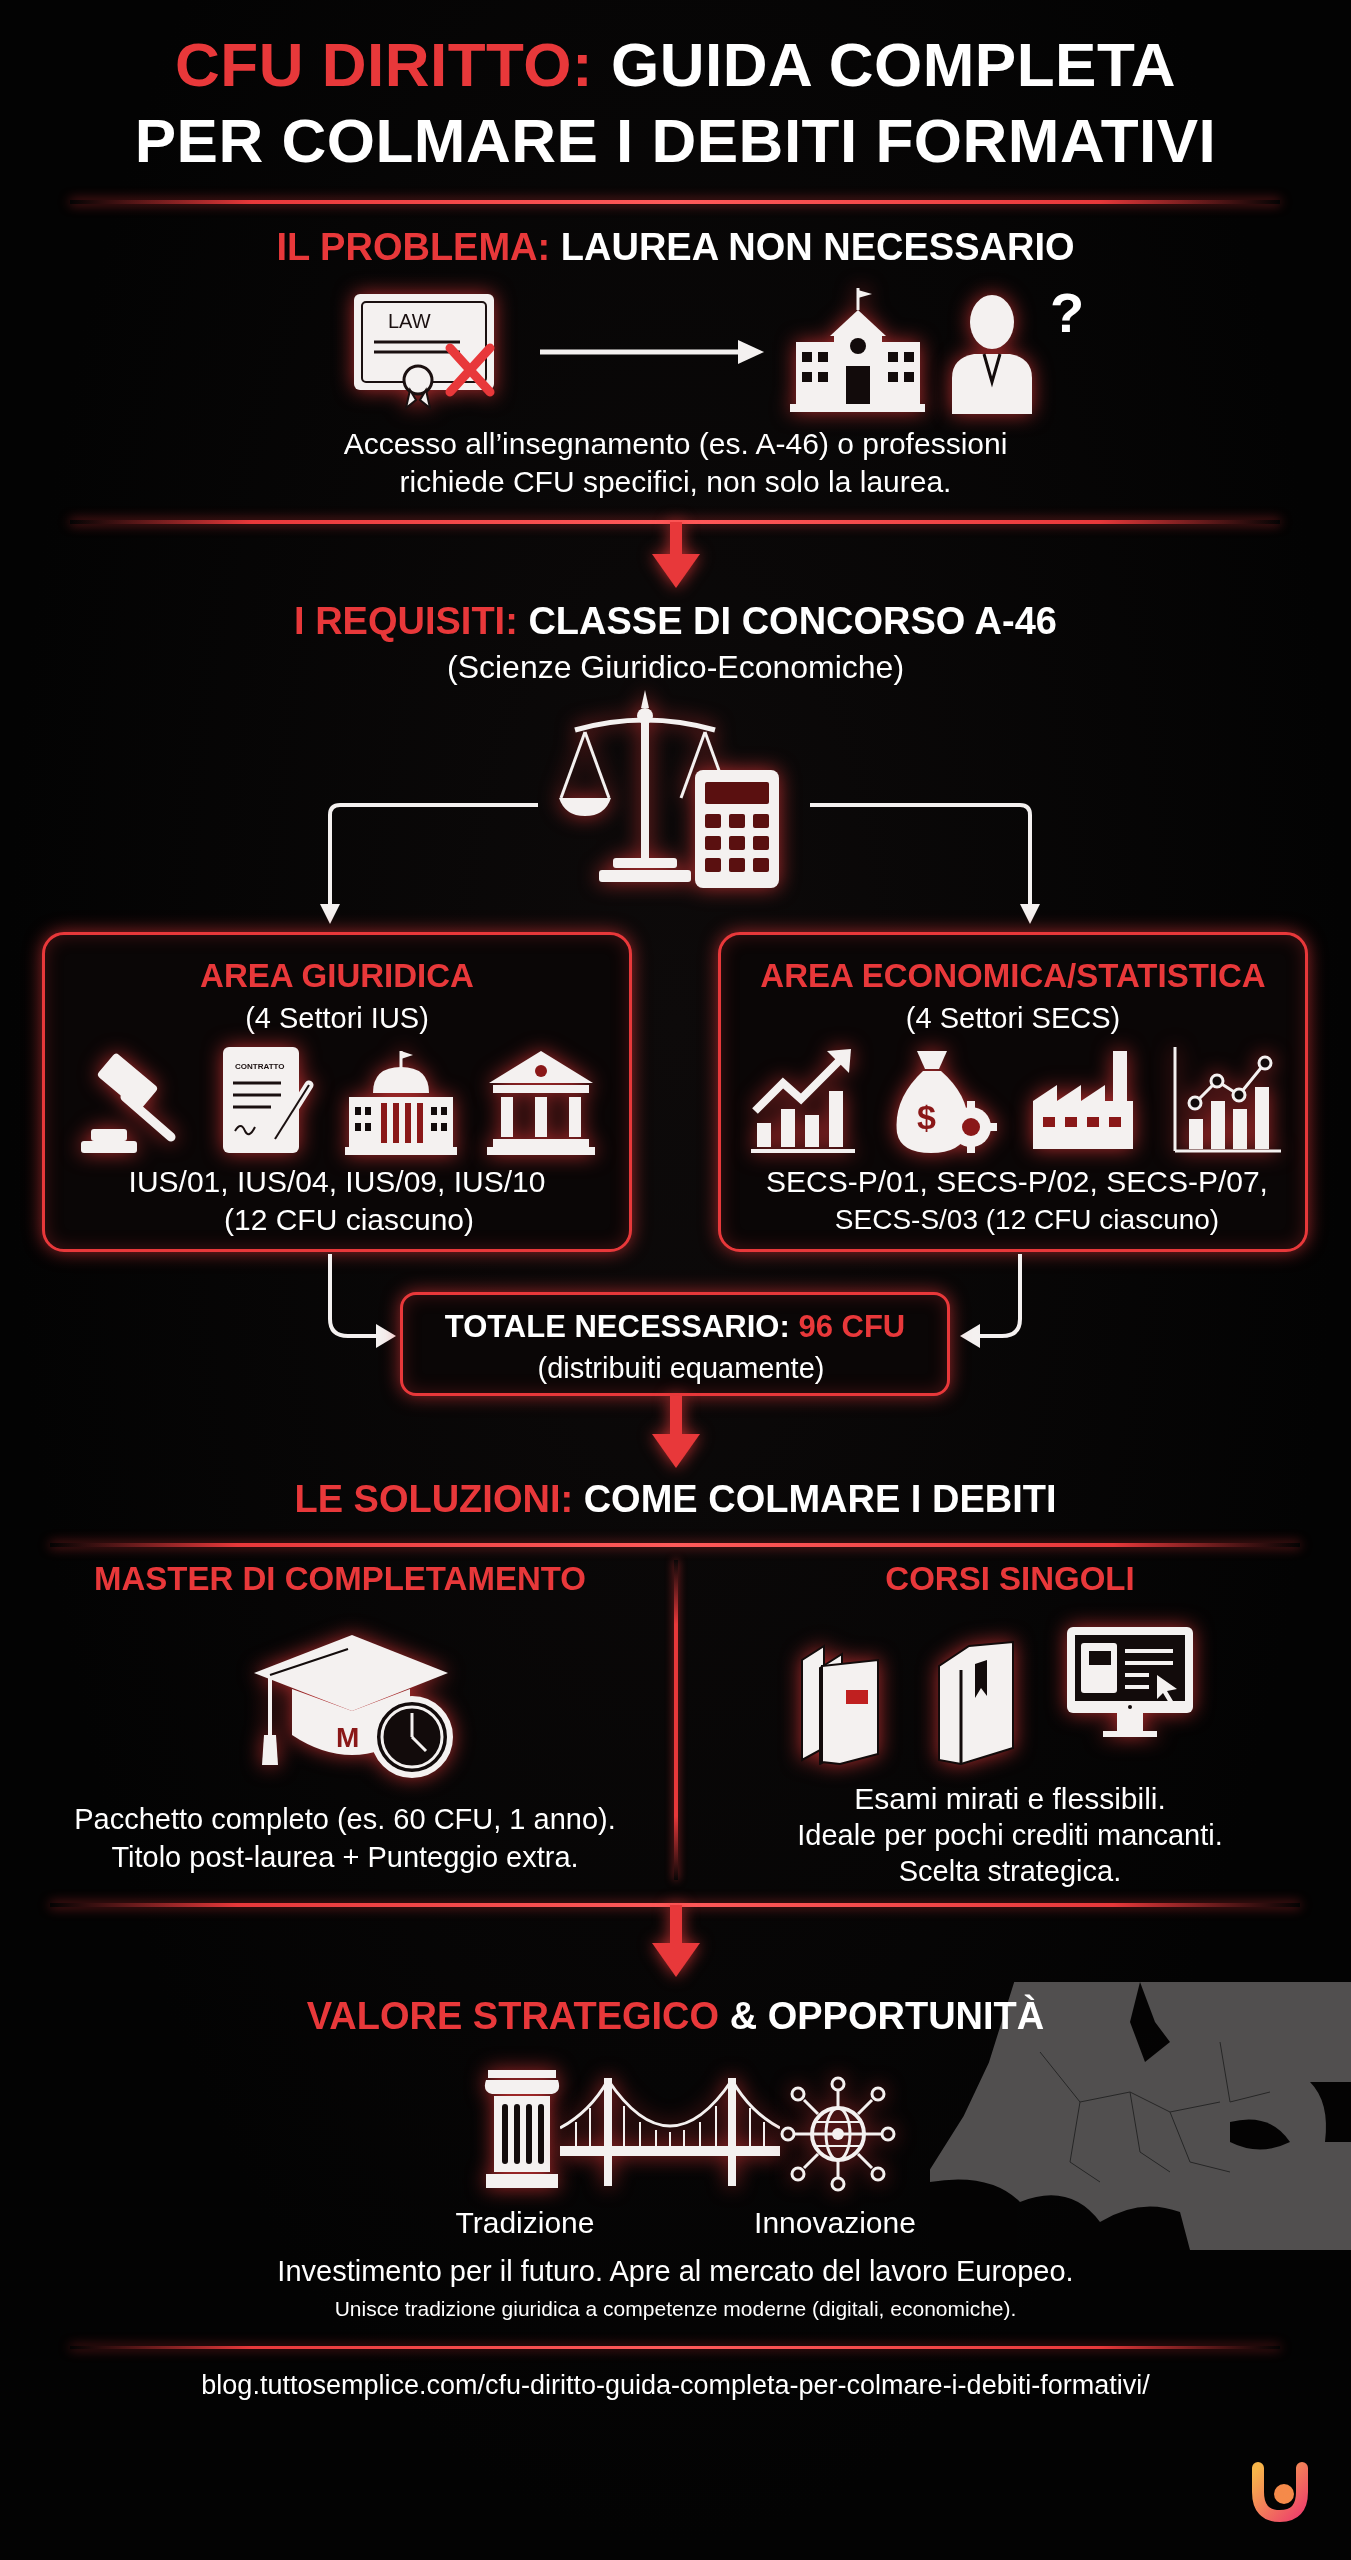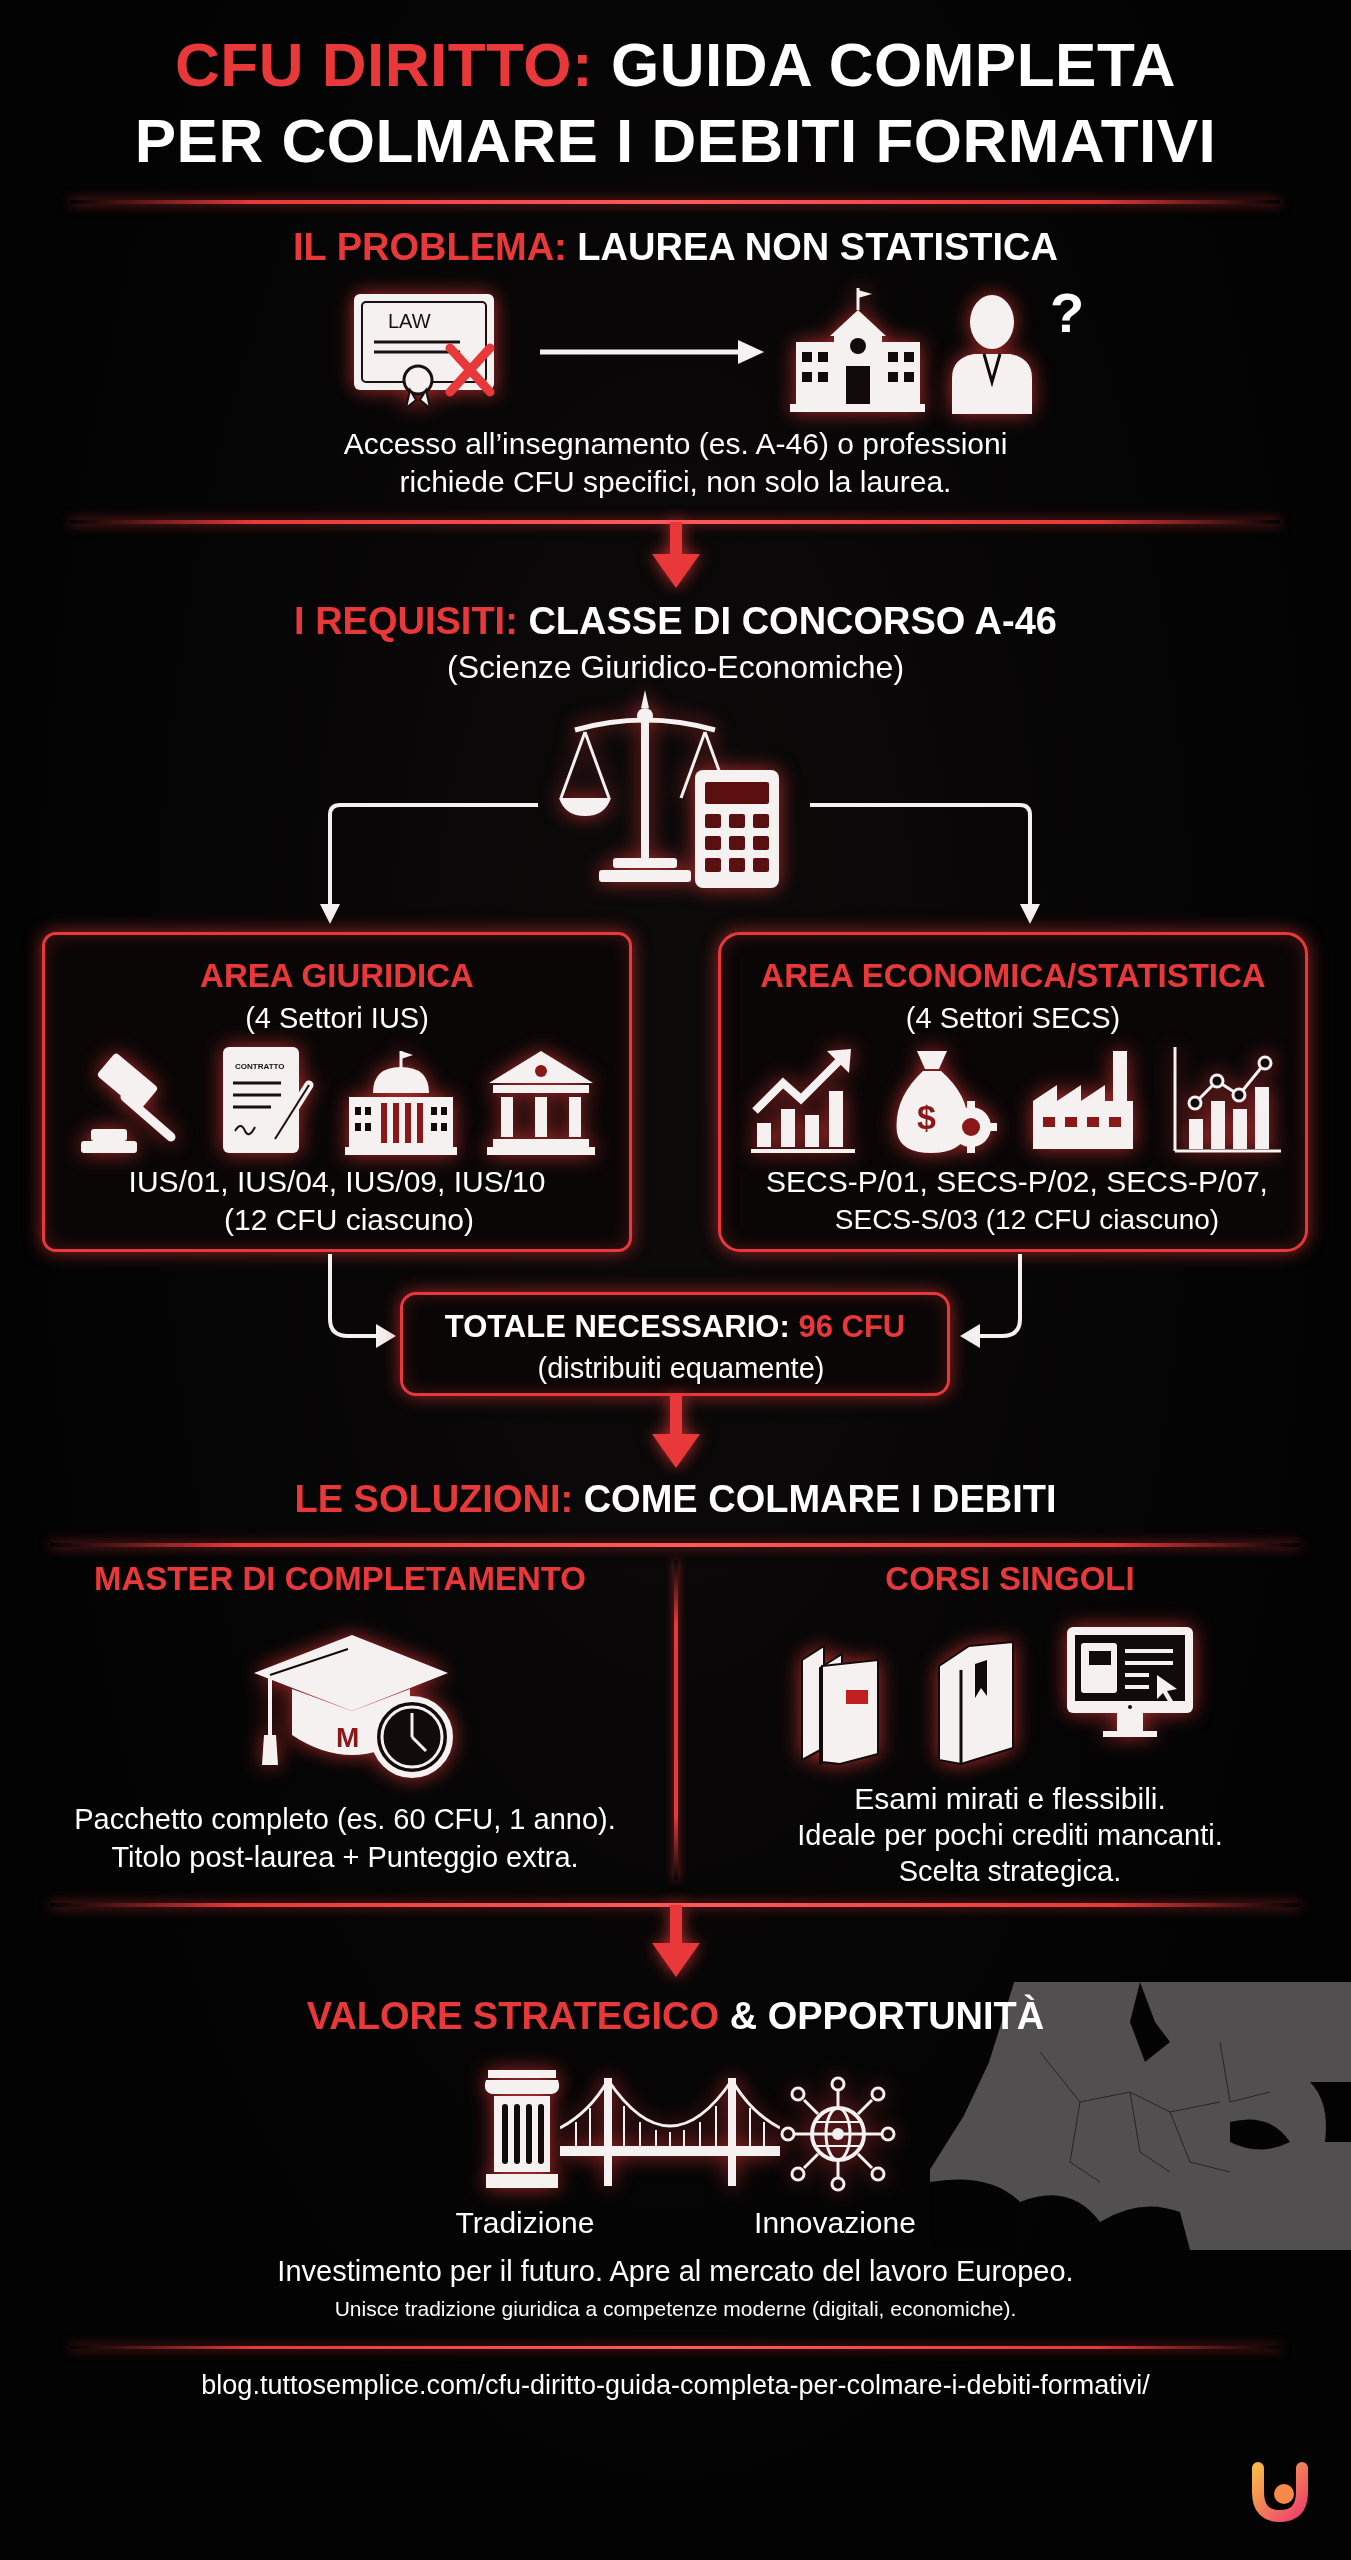--- a/index.html
+++ b/index.html
@@ -43,21 +43,21 @@
 
 <div class="abs center title" style="top:28px;">
   <span class="red">CFU DIRITTO:</span>
   <span class="white">GUIDA COMPLETA</span>
 </div>
 <div class="abs center title white" style="top:104px;">PER COLMARE I DEBITI FORMATIVI</div>
 <div class="abs divider" style="top:200px; left:70px; width:1210px;"></div>
 
 <div class="abs center h2" style="top:226px;">
   <span class="red">IL PROBLEMA:</span>
-  <span class="white">LAUREA NON STATISTICA</span>
+  <span class="white">LAUREA NON NECESSARIO</span>
 </div>
 
 <div class="abs icon-glow" style="left:350px; top:290px; width:160px; height:120px;">
   <svg width="160" height="120" viewBox="0 0 160 120">
     <rect x="4" y="4" width="140" height="96" rx="6" fill="#f4f1f0"></rect>
     <rect x="12" y="12" width="124" height="80" rx="4" fill="none" stroke="#1a1010" stroke-width="2"></rect>
     <text x="38" y="38" font-family="Liberation Sans, sans-serif" font-size="20" fill="#1a1010">LAW</text>
     <line x1="24" y1="52" x2="110" y2="52" stroke="#1a1010" stroke-width="3"></line>
     <line x1="24" y1="62" x2="110" y2="62" stroke="#1a1010" stroke-width="3"></line>
     <circle cx="68" cy="90" r="14" fill="#f4f1f0" stroke="#1a1010" stroke-width="3"></circle>
@@ -153,21 +153,21 @@
 
 <div class="abs" style="left:320px; top:800px; width:730px; height:130px;">
   <svg width="730" height="130" viewBox="0 0 730 130">
     <path d="M218 5 L20 5 Q10 5 10 15 L10 110" fill="none" stroke="#f4f1f0" stroke-width="4"></path>
     <path d="M0 104 L20 104 L10 124 Z" fill="#f4f1f0"></path>
     <path d="M490 5 L700 5 Q710 5 710 15 L710 110" fill="none" stroke="#f4f1f0" stroke-width="4"></path>
     <path d="M700 104 L720 104 L710 124 Z" fill="#f4f1f0"></path>
   </svg>
 </div>
 
-<div class="abs box" style="left:42px; top:932px; width:590px; height:320px;border-radius:14px;">
+<div class="abs box" style="left:42px; top:932px; width:590px; height:320px;">
   <div class="abs center h3 red" style="top:22px;">AREA GIURIDICA</div>
   <div class="abs center body-text white" style="top:64px; font-size:29px;">(4 Settori IUS)</div>
 
   <div class="abs icon-glow" style="left:28px; top:112px; width:110px; height:110px;">
     <svg width="110" height="110" viewBox="0 0 110 110">
       <g transform="rotate(40 50 40)">
           <rect x="22" y="18" width="56" height="30" rx="4" fill="#f4f1f0"></rect>
         </g>
       <line x1="52" y1="50" x2="98" y2="90" stroke="#f4f1f0" stroke-width="9" stroke-linecap="round"></line>
       <rect x="8" y="94" width="56" height="12" rx="3" fill="#f4f1f0"></rect>

